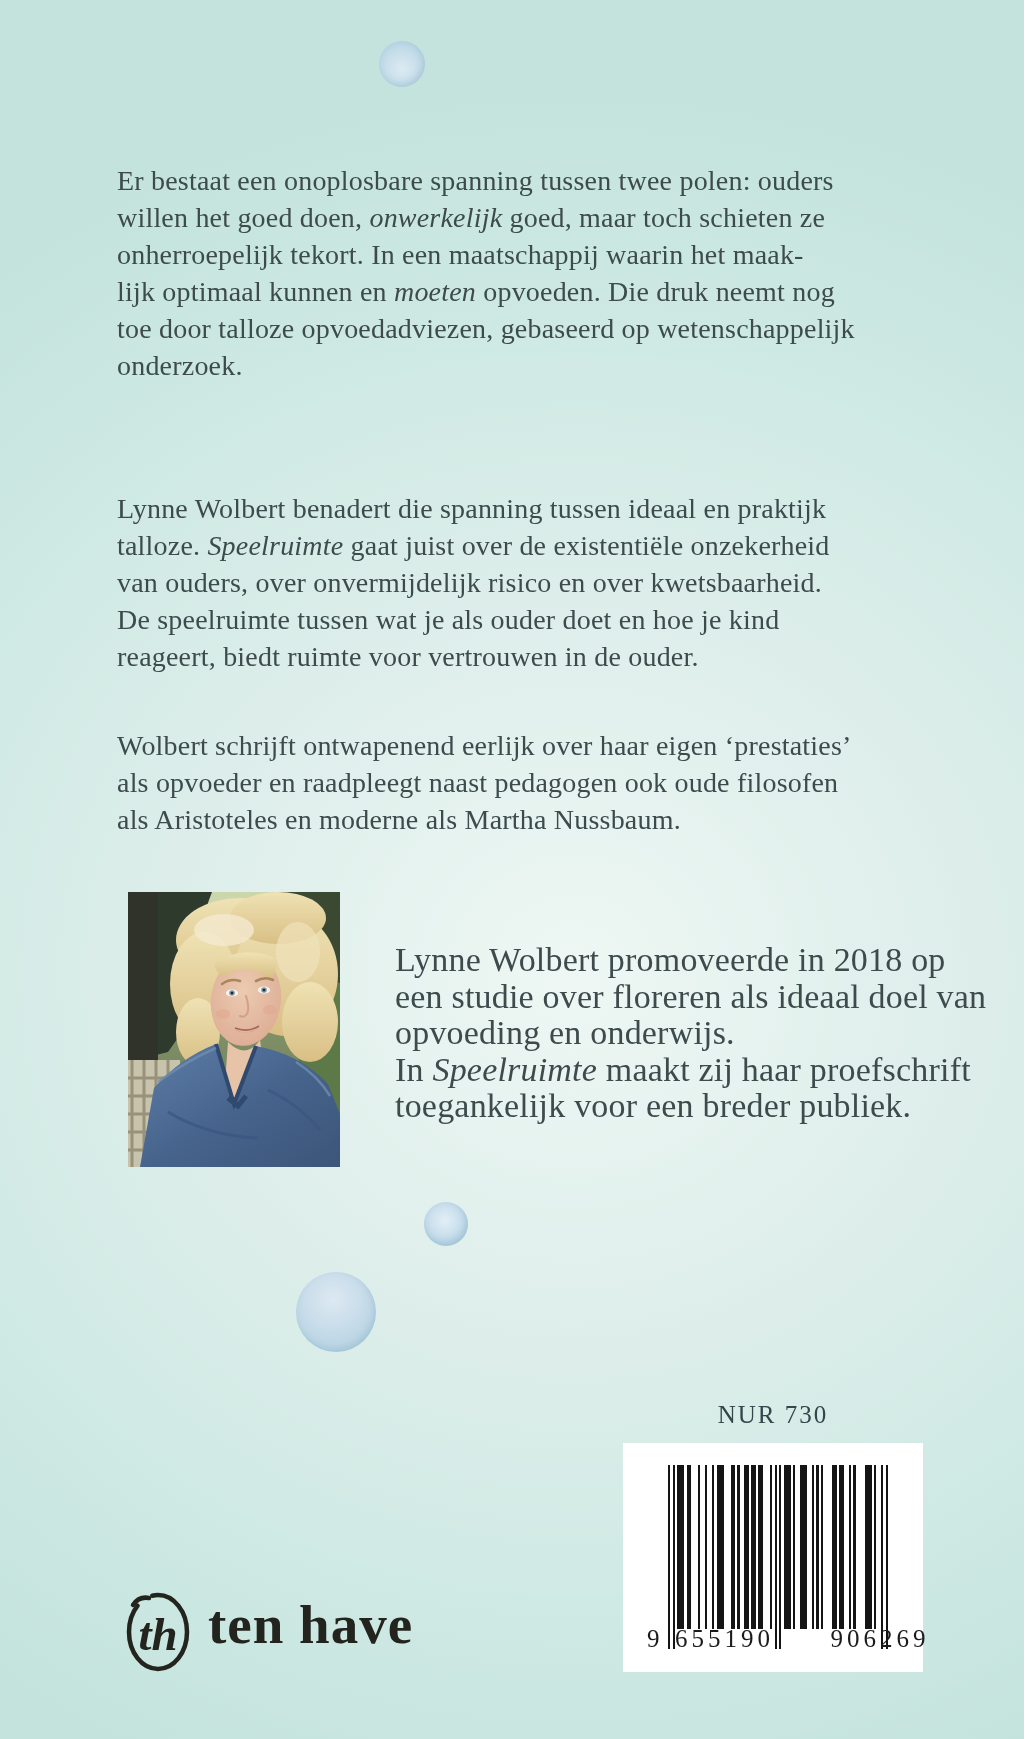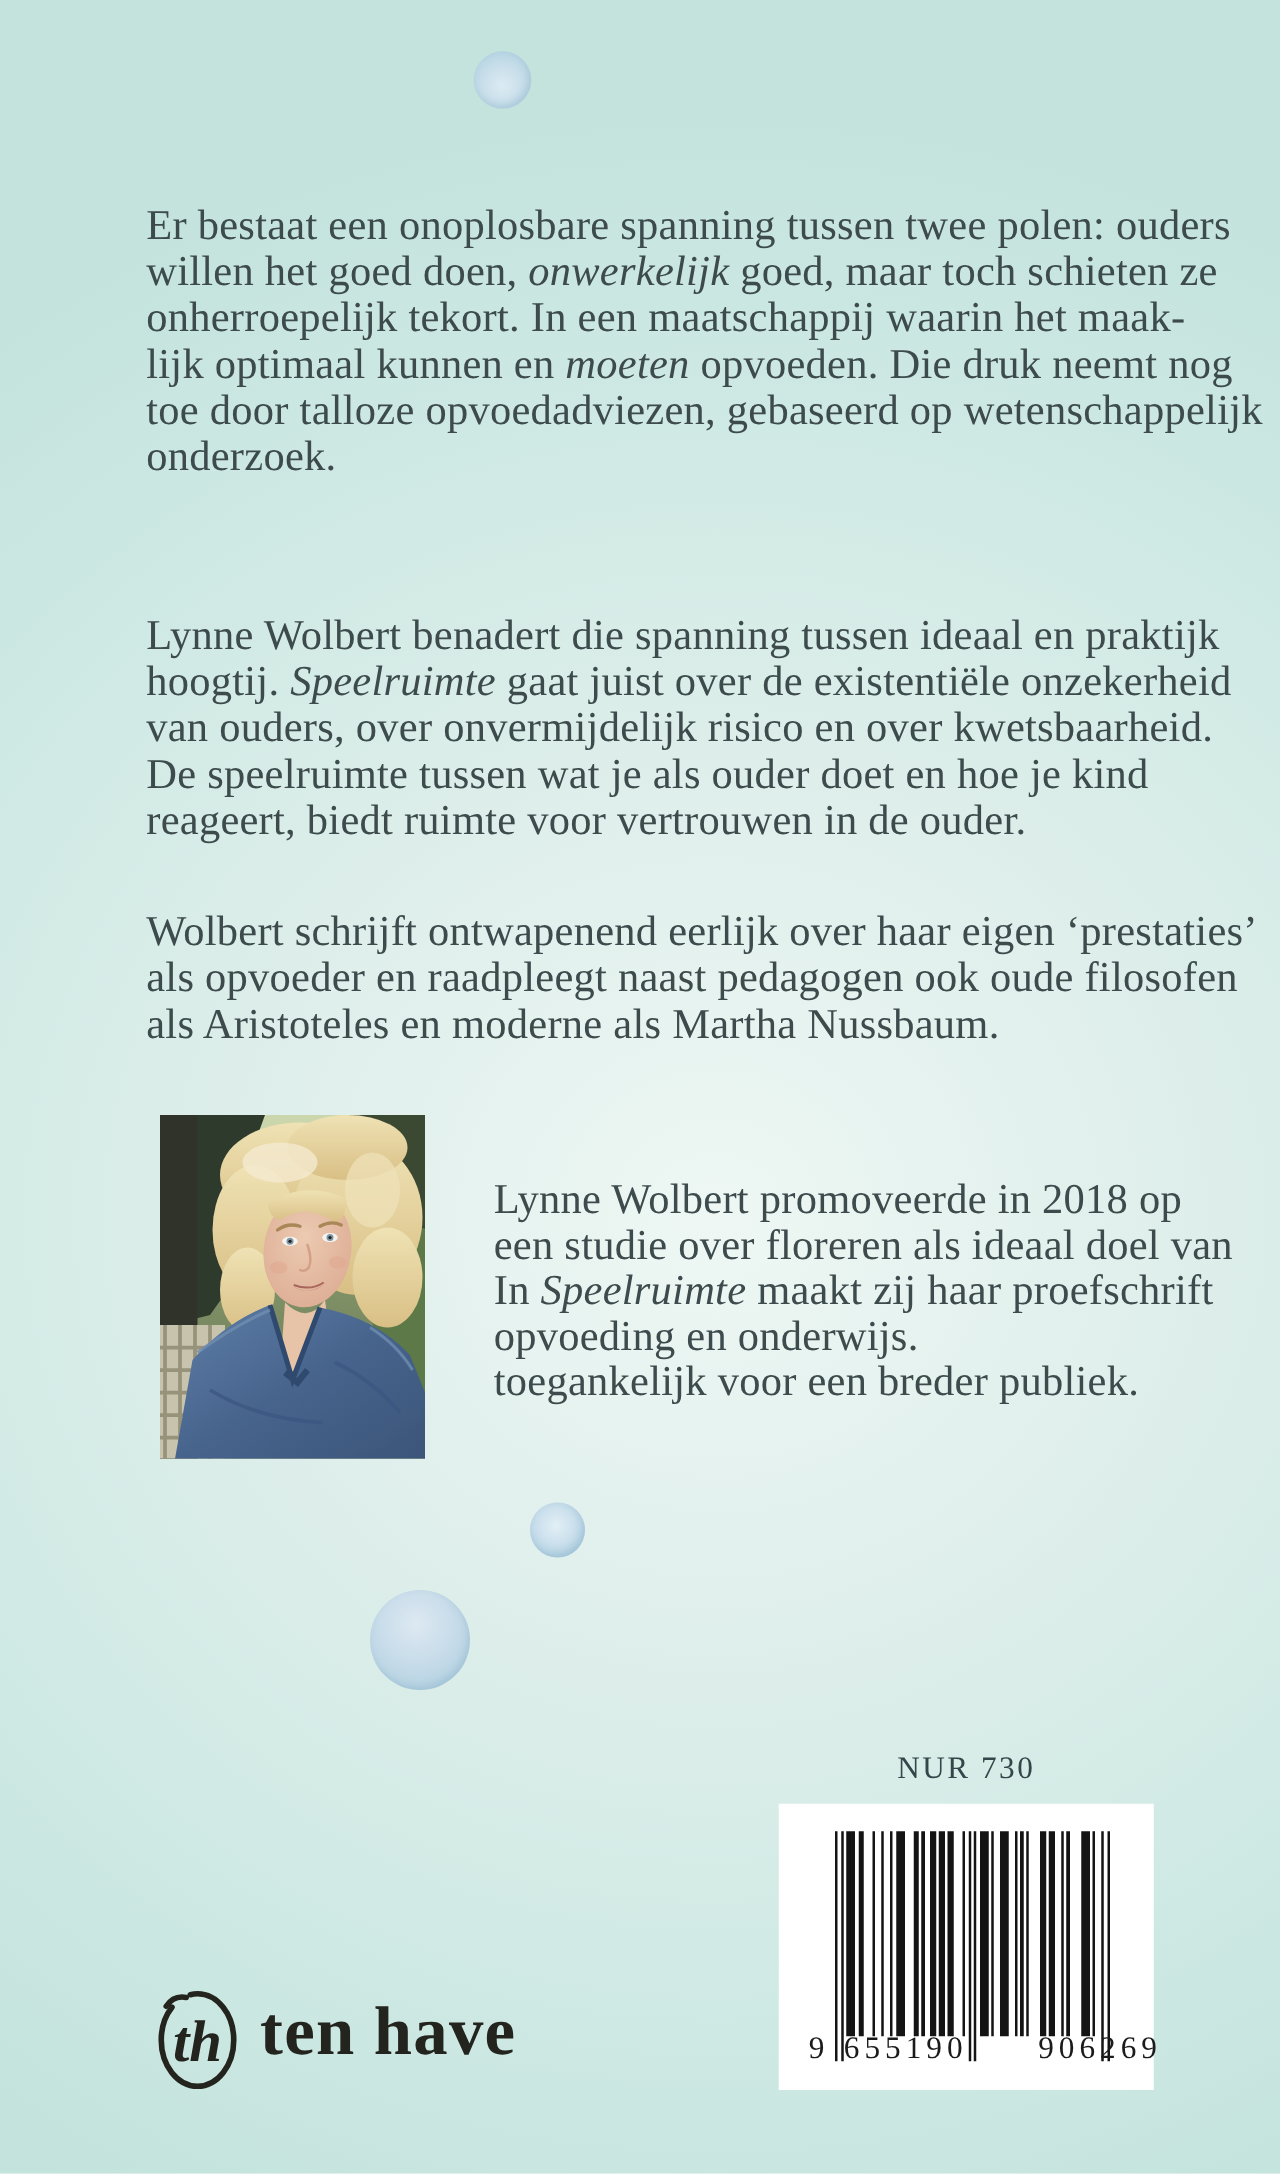--- a/index.html
+++ b/index.html
@@ -14,21 +14,21 @@
   .bubble{
     position:absolute;border-radius:50%;
     background:radial-gradient(circle at 47% 42%, #e2eff6 0%, #cadfec 45%, #abcedf 85%, #a3c8db 100%);
     box-shadow:inset -2px -3px 6px rgba(130,170,195,.35);
   }
   .b1{left:379px;top:41px;width:46px;height:46px;
       background:radial-gradient(circle at 50% 60%, #dcebf3 0%, #c6dde9 50%, #a9cddf 100%);}
   .b2{left:424px;top:1202px;width:44px;height:44px;}
   .b3{left:296px;top:1272px;width:80px;height:80px;
       background:radial-gradient(circle at 46% 34%, #dde9f2 0%, #c6dbe9 48%, #abcede 100%);}
-  .blurb{position:absolute;left:117px;font-size:34px;line-height:37px;letter-spacing:.2px;}
+  .blurb{position:absolute;left:117px;font-size:28px;line-height:37px;letter-spacing:.2px;}
   .blurb .tline, .bio .tline{white-space:nowrap;}
   .it{font-style:italic;}
   .p1{top:162px;}
   .p2{top:490px;}
   .p3{top:727px;}
   .photo{position:absolute;left:128px;top:892px;width:212px;height:275px;}
   .photo svg{display:block;}
   .bio{position:absolute;left:395px;top:942px;font-size:34px;line-height:36.5px;letter-spacing:.2px;}
   .nur{position:absolute;left:623px;top:1401px;width:300px;text-align:center;
        font-size:25px;letter-spacing:2px;color:#35464b;}
@@ -57,21 +57,21 @@
   <div class="blurb p1">
       <div class="tline"><span>Er bestaat een onoplosbare spanning tussen twee polen: ouders</span></div>
       <div class="tline"><span>willen het goed doen, </span><span class="it">onwerkelijk</span><span> goed, maar toch schieten ze</span></div>
       <div class="tline"><span>onherroepelijk tekort. In een maatschappij waarin het maak-</span></div>
       <div class="tline"><span>lijk optimaal kunnen en </span><span class="it">moeten</span><span> opvoeden. Die druk neemt nog</span></div>
       <div class="tline"><span>toe door talloze opvoedadviezen, gebaseerd op wetenschappelijk</span></div>
       <div class="tline"><span>onderzoek.</span></div>
     </div>
   <div class="blurb p2">
       <div class="tline"><span>Lynne Wolbert benadert die spanning tussen ideaal en praktijk</span></div>
-      <div class="tline"><span>hoogtij. </span><span class="it">Speelruimte</span><span> gaat juist over de existentiële onzekerheid</span></div>
+      <div class="tline"><span>talloze. </span><span class="it">Speelruimte</span><span> gaat juist over de existentiële onzekerheid</span></div>
       <div class="tline"><span>van ouders, over onvermijdelijk risico en over kwetsbaarheid.</span></div>
       <div class="tline"><span>De speelruimte tussen wat je als ouder doet en hoe je kind</span></div>
       <div class="tline"><span>reageert, biedt ruimte voor vertrouwen in de ouder.</span></div>
     </div>
   <div class="blurb p3">
       <div class="tline"><span>Wolbert schrijft ontwapenend eerlijk over haar eigen ‘prestaties’</span></div>
       <div class="tline"><span>als opvoeder en raadpleegt naast pedagogen ook oude filosofen</span></div>
       <div class="tline"><span>als Aristoteles en moderne als Martha Nussbaum.</span></div>
     </div>
 
@@ -135,22 +135,22 @@
       <path d="M100,206 l10,8 l8,-10" fill="none" stroke="#2f4a6e" stroke-width="5"></path>
       <path d="M40,220 q40,24 90,26 M140,198 q30,14 52,40" stroke="#3a5680" stroke-width="3" fill="none" opacity=".7"></path>
       <path d="M30,190 q30,-22 58,-34" stroke="#6f8cb0" stroke-width="2.5" fill="none" opacity=".8"></path>
       <path d="M168,170 q22,14 34,34" stroke="#6f8cb0" stroke-width="2.5" fill="none" opacity=".8"></path>
     </svg>
   </div>
 
   <div class="bio">
       <div class="tline"><span>Lynne Wolbert promoveerde in 2018 op</span></div>
       <div class="tline"><span>een studie over floreren als ideaal doel van</span></div>
+      <div class="tline"><span>opvoeding en onderwijs.</span></div>
       <div class="tline"><span>In </span><span class="it">Speelruimte</span><span> maakt zij haar proefschrift</span></div>
-      <div class="tline"><span>opvoeding en onderwijs.</span></div>
       <div class="tline"><span>toegankelijk voor een breder publiek.</span></div>
     </div>
 
   <div class="bubble b2"></div>
   <div class="bubble b3"></div>
 
   <div class="nur">NUR 730</div>
 
   <div class="barcode-box">
     <div class="bars" id="barcode-bars">

